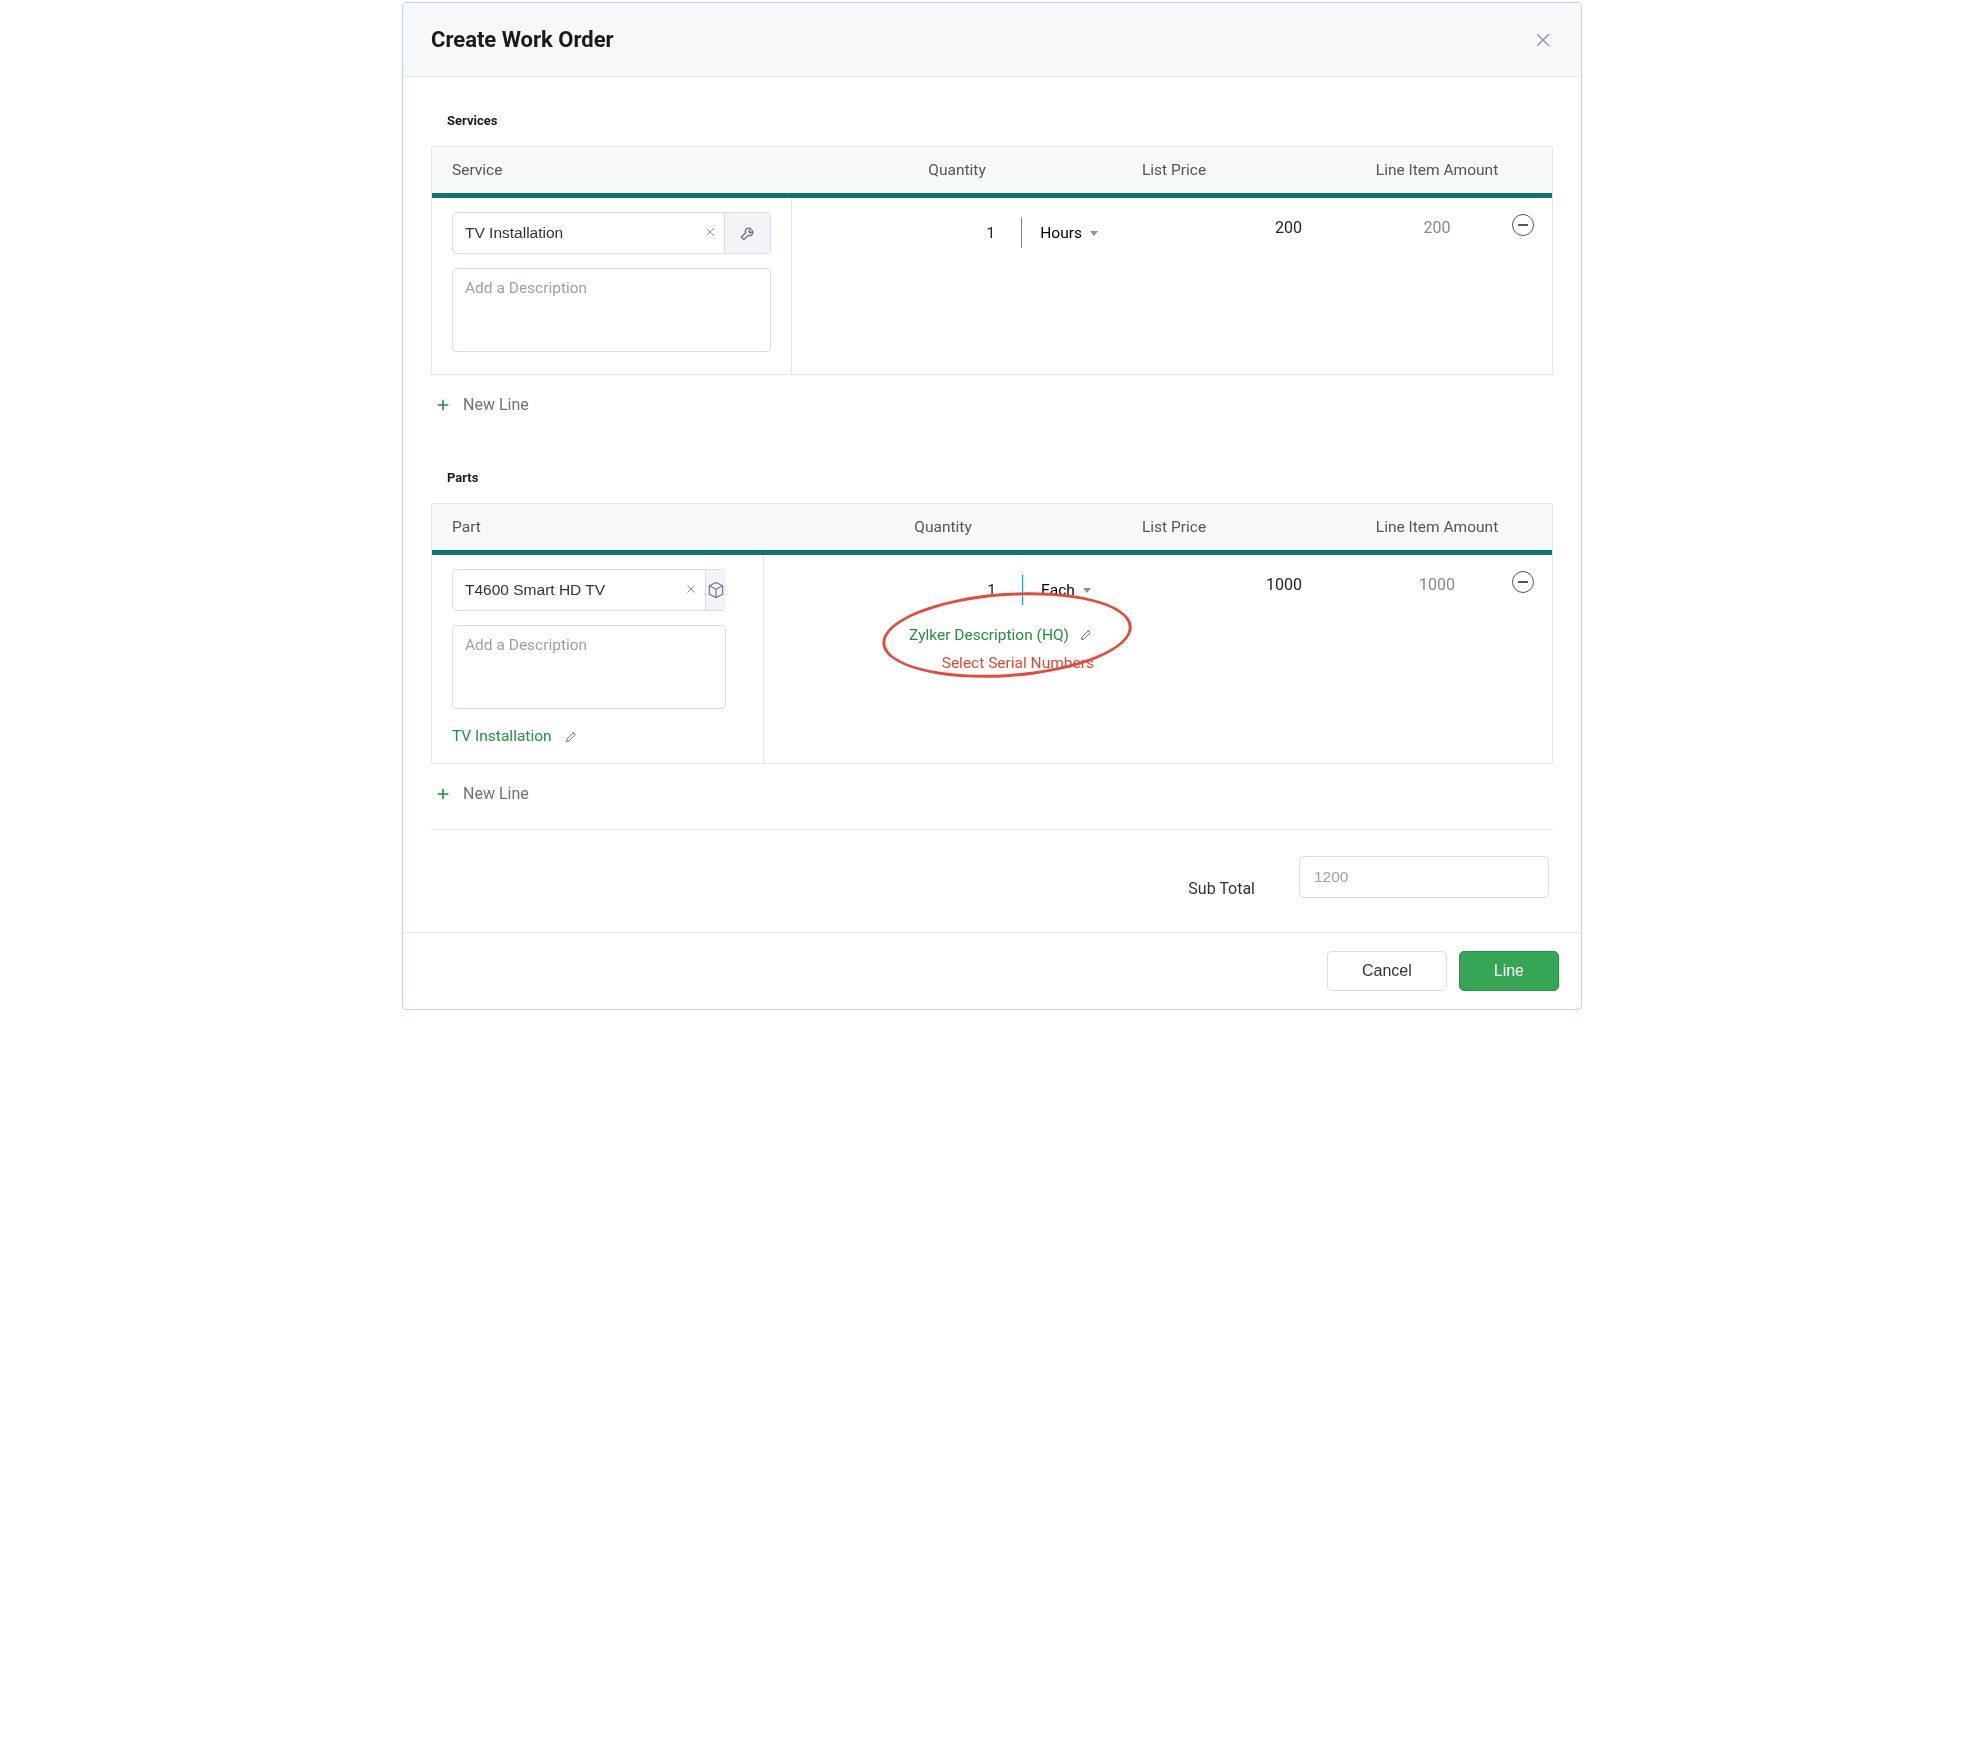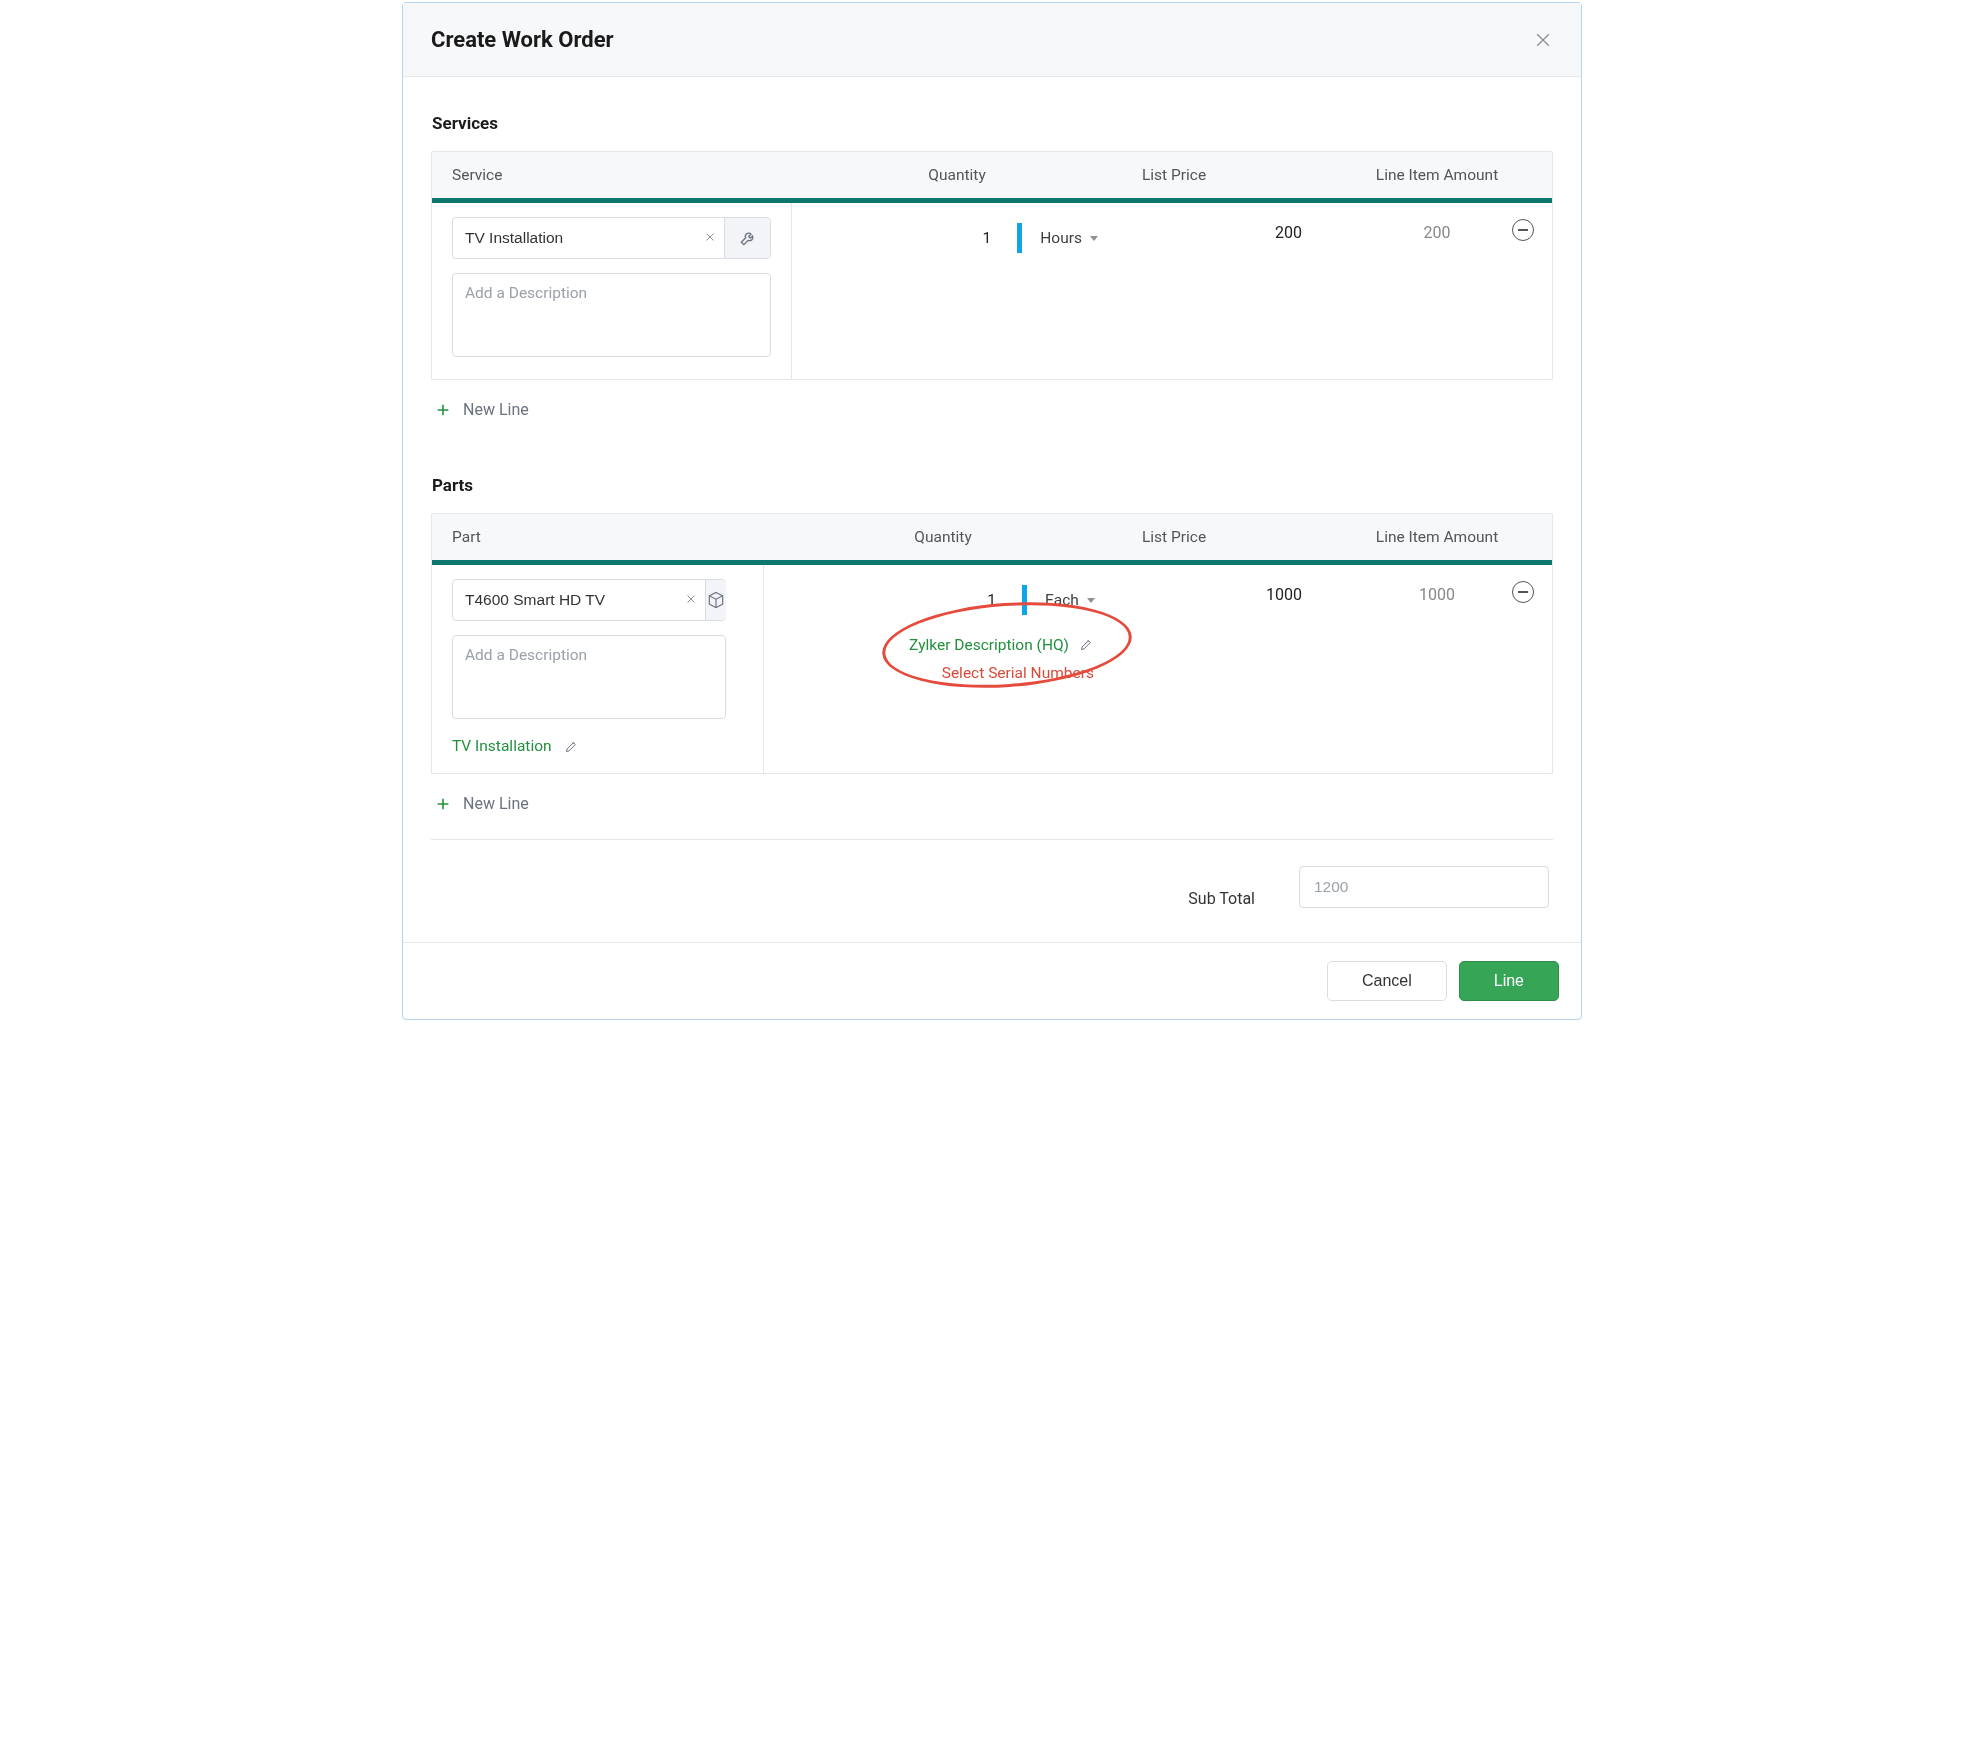--- a/index.html
+++ b/index.html
@@ -34,24 +34,24 @@
   .close-x {
     width: 20px; height: 20px;
     color: #8d9196;
     cursor: pointer;
   }
   .close-x svg { width: 20px; height: 20px; stroke: currentColor; }
   .modal-body {
     padding: 0 28px 20px;
   }
   .section-title {
-    font-size: 17px;
+    font-size: 13px;
     font-weight: 700;
     color: #1a1a1a;
-    margin: 36px 1px 18px;
+    margin: 36px 16px 18px;
   }
   .tbl {
     border: 1px solid #e5e7eb;
     border-radius: 2px;
     width: 100%;
   }
   .tbl-head {
     display: flex;
     background: #f7f8fa;
     border-bottom: 5px solid #0f766e;
@@ -108,24 +108,24 @@
     padding: 10px 12px;
     font-size: 15.5px;
     font-family: inherit;
     color: #333;
   }
   .desc::placeholder { color: #9aa1a9; }
 
   .qty-row { display: flex; align-items: center; justify-content: flex-end; height: 42px; }
   .qty-val { padding-right: 26px; color: #222; font-size: 15.5px; }
   .unit-sel {
-    border-left: 5px solid #0ea5e9;
+    border-left: 1px solid #0ea5e9;
     padding: 6px 18px 6px 18px;
     display: flex; align-items: center; gap: 8px;
-    color: #404040; cursor: pointer;
+    color: #000000; cursor: pointer;
     min-width: 94px;
     font-size: 15.5px;
   }
   .caret {
     width: 0; height: 0;
     border-left: 4px solid transparent;
     border-right: 4px solid transparent;
     border-top: 5px solid #8d9196;
   }
   .remove-circle {

